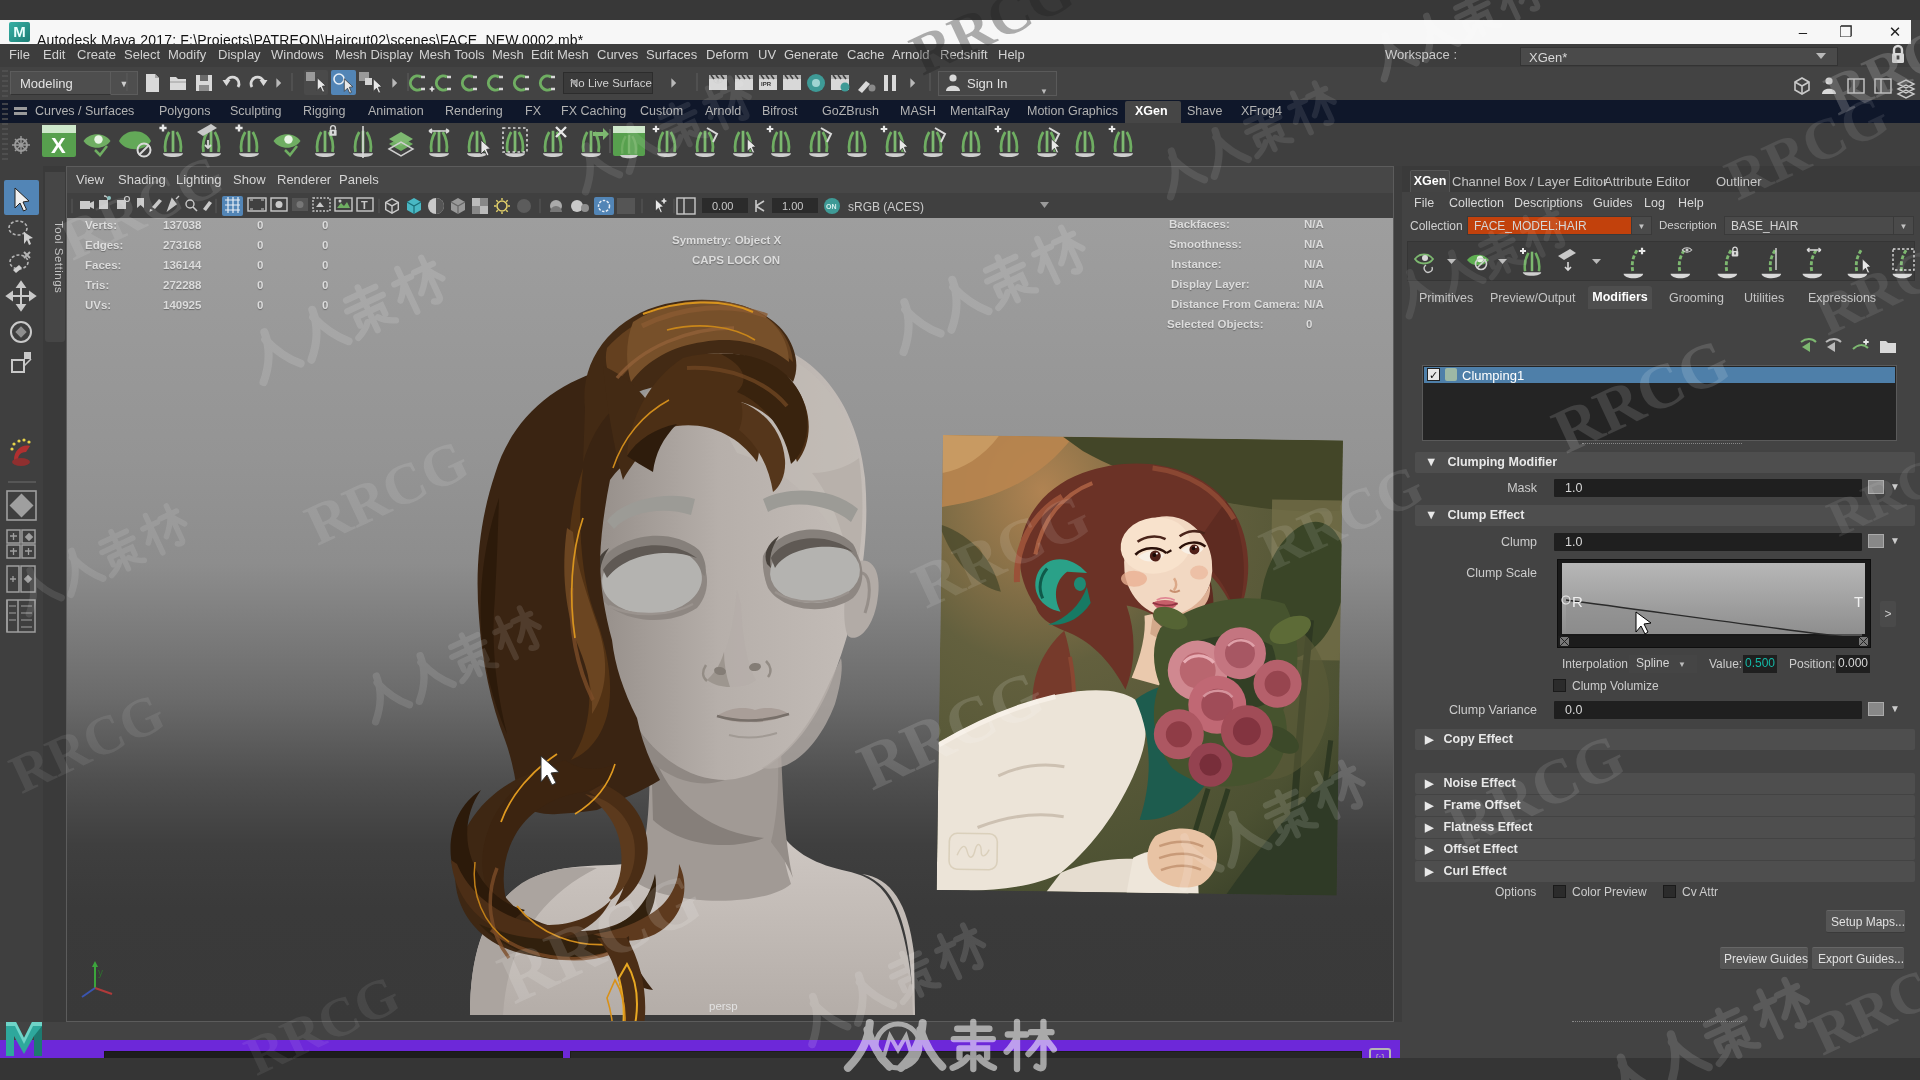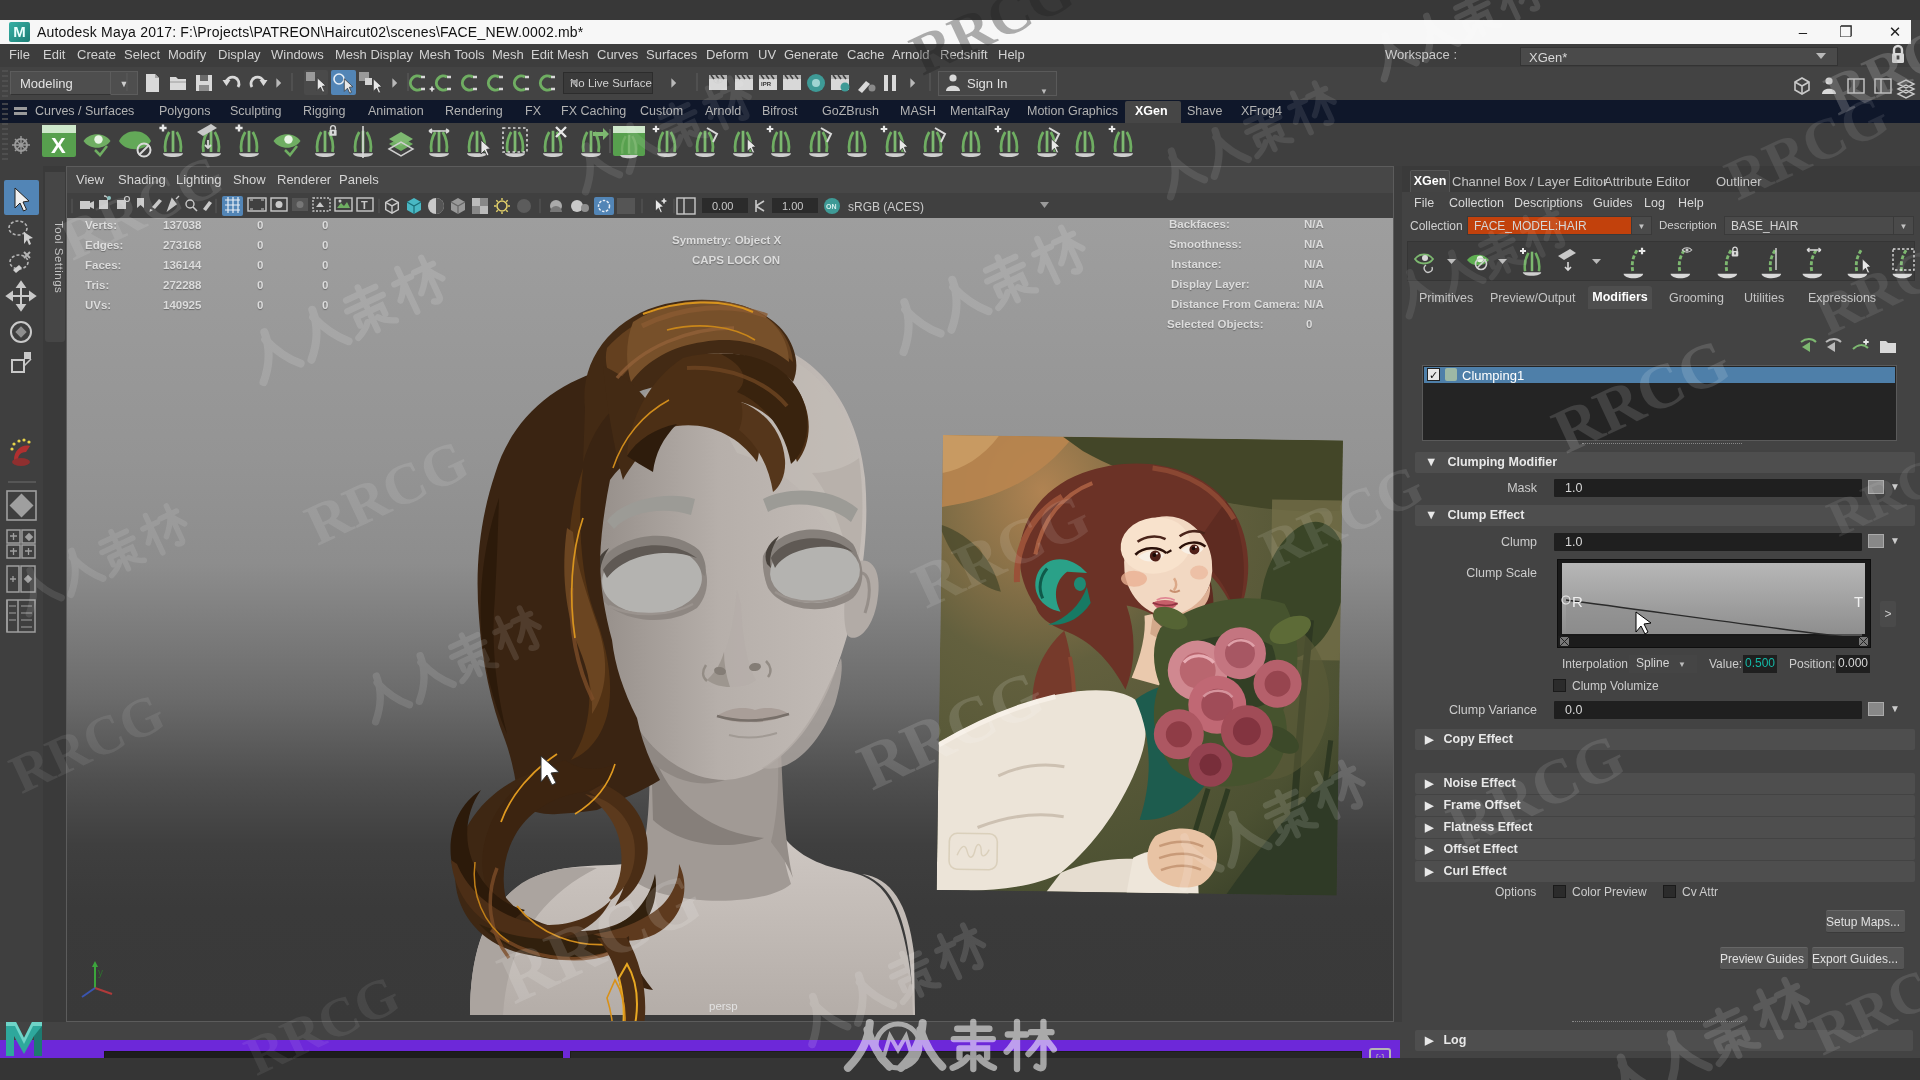--- a/index.html
+++ b/index.html
@@ -2,21 +2,21 @@
 <html><head>
 <meta charset="utf-8">
 <style>
 * { margin:0; padding:0; box-sizing:border-box; }
 html,body { width:1920px; height:1080px; overflow:hidden; background:#444; font-family:"Liberation Sans", sans-serif; }
 .abs { position:absolute; }
 #stage { position:relative; width:1920px; height:1080px; background:#434343; overflow:hidden; }
 
 #topstrip { left:0; top:0; width:1920px; height:20px; background:#383838; }
 #titlebar { left:0; top:20px; width:1911px; height:24px; background:#f7f7f7; color:#111; font-size:14px; }
-#titlebar .ttext { position:absolute; left:37px; top:4px; letter-spacing:0.2px; }
+#titlebar .ttext { position:absolute; left:37px; top:12px; letter-spacing:0.2px; }
 #mayaicon { left:9px; top:2px; width:21px; height:20px; background:linear-gradient(135deg,#37b0a5,#1d7d74); border-radius:2px; color:#eafffd; font-weight:bold; font-size:15px; text-align:center; line-height:20px; }
 .winbtn { position:absolute; top:0px; width:34px; height:24px; color:#222; text-align:center; line-height:24px; font-size:15px; }
 #menubar { left:0; top:44px; width:1920px; height:23px; background:#3d3d3d; color:#d2d2d2; font-size:13px; }
 #menubar span.mi { position:absolute; top:3px; }
 #toolbar { left:0; top:67px; width:1920px; height:33px; background:#434343; }
 #shelftabs { left:0; top:100px; width:1920px; height:23px; background:#0f172a; color:#b2b2b2; font-size:12.5px; }
 #shelftabs span { position:absolute; top:4px; }
 #shelficons { left:0; top:123px; width:1920px; height:43px; background:#3f3f3f; }
 
 #toolbox { left:0; top:166px; width:43px; height:856px; background:#3f3f3f; }
@@ -29,21 +29,21 @@
 #vp3d { left:0px; top:51px; width:1326px; height:803px; background:linear-gradient(#9e9e9e 0%, #949494 30%, #8d8d8d 43%, #6a6a6a 60%, #4f4f4f 70%, #3f3f3f 78%, #3a3a3a 86%, #393939 100%); overflow:hidden; }
 .hud { position:absolute; color:#dcdcdc; font-size:11.5px; font-weight:bold; text-shadow:0 1px 1px rgba(60,60,60,0.5); }
 
 #splitter { left:1394px; top:166px; width:8px; height:856px; background:#3d3d3d; }
 #rpanel { left:1402px; top:166px; width:518px; height:856px; background:#434343; }
 .rtab { position:absolute; top:5px; height:21px; color:#c4c4c4; font-size:13px; line-height:21px; padding:0 10px; }
 .sechdr { position:absolute; left:13px; width:500px; height:21px; background:#4e4e4e; color:#e8e8e8; font-weight:bold; font-size:12.5px; line-height:21px; border-radius:2px; }
 .sechdr .tri { display:inline-block; margin:0 10px 0 10px; }
 .field { position:absolute; background:#1f1f1f; color:#d8d8d8; font-size:12.5px; height:18px; line-height:18px; padding-left:11px; border-radius:1px; }
 .flabel { position:absolute; color:#cccccc; font-size:12.5px; text-align:right; }
-.btn { position:absolute; background:#555; color:#e0e0e0; font-size:12px; text-align:left; border-radius:2px; border-top:1px solid #666; border-bottom:1px solid #3a3a3a; }
+.btn { position:absolute; background:#555; color:#e0e0e0; font-size:12px; text-align:right; border-radius:2px; border-top:1px solid #666; border-bottom:1px solid #3a3a3a; }
 
 #melbar { left:0; top:1040px; width:1400px; height:36px; background:#6d28d9; }
 #botstrip { left:0; top:1058px; width:1920px; height:22px; background:#353535; }
 </style>
 </head>
 <body>
 <div id="stage">
   <div id="topstrip" class="abs"></div>
   <div id="titlebar" class="abs">
     <div id="mayaicon" class="abs">M</div>
@@ -498,21 +498,20 @@
     <div class="sechdr" style="top:695px;"><span class="tri" style="font-size:11px;">▶</span>Curl Effect</div>
     <div class="abs" style="left:93px; top:719px; color:#cccccc; font-size:12px;">Options</div>
     <div class="abs" style="left:151px; top:719px; width:13px; height:13px; background:#2b2b2b; border:1px solid #1a1a1a;"></div>
     <div class="abs" style="left:170px; top:719px; color:#cccccc; font-size:12px;">Color Preview</div>
     <div class="abs" style="left:261px; top:719px; width:13px; height:13px; background:#2b2b2b; border:1px solid #1a1a1a;"></div>
     <div class="abs" style="left:280px; top:719px; color:#cccccc; font-size:12px;">Cv Attr</div>
     <div class="btn" style="left:424px; top:744px; width:79px; height:23px; line-height:22px;">Setup Maps...</div>
     <div class="btn" style="left:318px; top:781px; width:88px; height:23px; line-height:22px;">Preview Guides</div>
     <div class="btn" style="left:410px; top:781px; width:92px; height:23px; line-height:22px;">Export Guides...</div>
     <div class="abs" style="left:170px; top:855px; width:170px; height:3px; border-top:1px dotted #888;"></div>
-    <div class="sechdr" style="top:864px; width:498px;"><span class="tri" style="font-size:11px;">▶</span>Log</div>
   </div>
 
   <div id="melbar" class="abs">
     <div class="abs" style="left:70px; top:16px; color:#cfcfcf; font-size:13px;">MEL</div>
     <div class="abs" style="left:104px; top:11px; width:459px; height:23px; background:#1d1d1d; border:1px solid #181818;"></div>
     <div class="abs" style="left:570px; top:11px; width:792px; height:23px; background:#262626; border:1px solid #1c1c1c;"></div>
     <div class="abs" style="left:1369px; top:8px; width:22px; height:22px; border:2px solid #b5b5b5; border-radius:3px; color:#b5b5b5; font-size:10px; text-align:center; line-height:18px;">{;}</div>
   </div>
   <div id="botstrip" class="abs"></div>
   <svg id="iconlayer" width="1920" height="1080" viewBox="0 0 1920 1080" style="position:absolute;left:0;top:0;pointer-events:none;">

